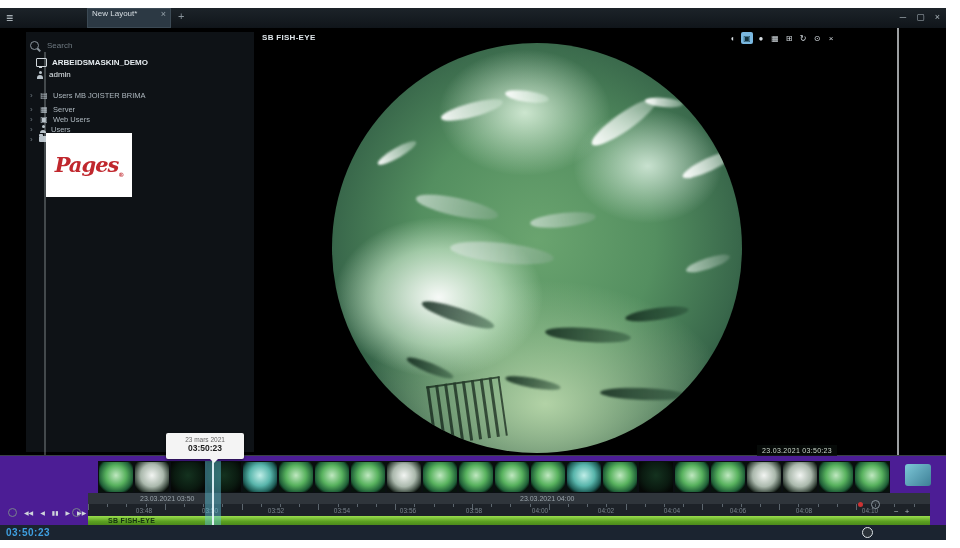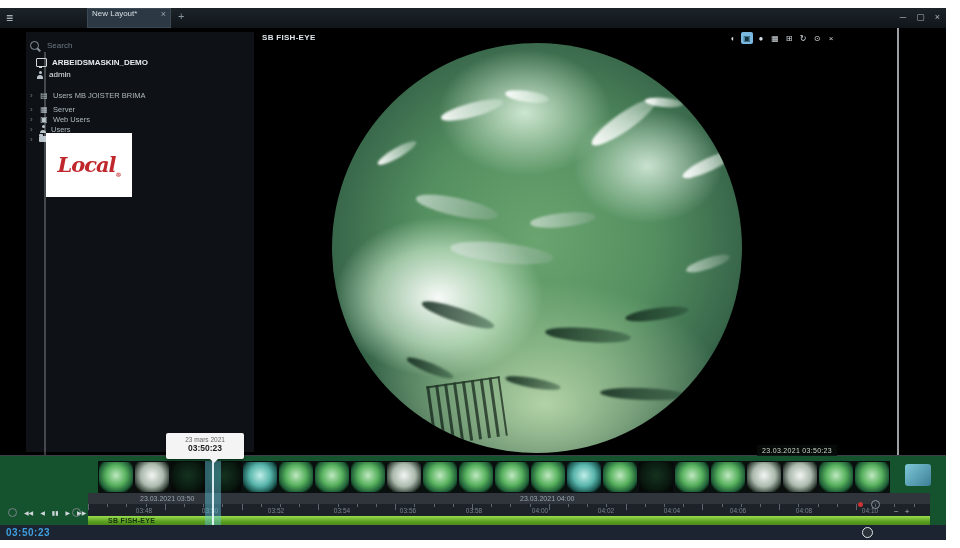--- a/index.html
+++ b/index.html
@@ -62,21 +62,21 @@
     overflow:hidden;}
   .fish{position:absolute;border-radius:50%;filter:blur(1px);}
   .fish.b{background:linear-gradient(90deg,rgba(255,255,255,0.95),rgba(220,240,225,0.35));}
   .fish.s{background:linear-gradient(90deg,rgba(210,225,215,0.75),rgba(150,175,160,0.30));}
   .fish.d{background:linear-gradient(90deg,rgba(16,40,27,0.85),rgba(35,70,50,0.45));}
   .net{position:absolute;left:98px;top:338px;width:74px;height:58px;transform:rotate(-8deg);opacity:.75;
     background:repeating-linear-gradient(90deg,rgba(10,25,16,.9) 0 3px,rgba(120,160,120,.25) 3px 9px);border-top:2px solid rgba(10,25,16,.9);}
   .ts-chip{position:absolute;right:6px;bottom:6px;background:rgba(8,12,10,0.8);color:#cdd9cd;font-size:7px;padding:2px 5px;letter-spacing:.3px;z-index:5;}
 
   
-  .timeline{position:absolute;left:0;top:447px;width:100%;height:85px;background:#14532d;border-top:1px solid #3a4046;}
+  .timeline{position:absolute;left:0;top:447px;width:100%;height:85px;background:#4c1d95;border-top:1px solid #3a4046;}
   .thumbs{position:absolute;left:98px;top:5px;height:32px;display:flex;}
   .thumb{width:36px;height:32px;background:#000;box-shadow:inset 0 0 0 1px #0a0e11;}
   .thumb.green{background:#000 radial-gradient(circle at 50% 45%, #bfe8c0 0%, #58b25e 40%, #1d5c36 68%, #07120c 78%);}
   .thumb.white{background:#000 radial-gradient(circle at 50% 45%, #f2f5f2 0%, #aab8ac 45%, #3c4a40 70%, #0a0f0c 80%);}
   .thumb.dark{background:#000 radial-gradient(circle at 50% 45%, #14321f 0%, #0a1a10 55%, #050806 80%);}
   .thumb.teal{background:#000 radial-gradient(circle at 50% 45%, #bfeee8 0%, #58b5ab 42%, #1d5c56 68%, #07120f 80%);}
   .scaleband{position:absolute;left:88px;top:37px;width:842px;height:11px;background:#2f353b;}
   .chunk-lbl{position:absolute;top:2px;color:#9aa4ab;font-size:7px;white-space:nowrap;}
   .ticksrow{position:absolute;left:88px;top:48px;width:842px;height:12px;background:#1d2228;}
   .tick{position:absolute;top:0;width:1px;background:#5c666e;}
@@ -159,21 +159,21 @@
             <span class="i-person"></span>
             <span>Users</span>
           </div>
           <div class="tree-row" style="margin-top: 0px;">
             <span class="tree-arrow">›</span>
             <span class="i-folder"></span>
             <span>Local Files</span>
           </div>
         </div>
       <div class="logo-box">
-        <span class="logo-text"><span>Local</span><span class="logo-mark">®</span></span>
+        <span class="logo-text"><span>Pages</span><span class="logo-mark">®</span></span>
       </div>
     </div>
 
     <div class="video">
       <span class="cam-title">SB FISH-EYE</span>
       <div class="vid-controls" id="vid-controls">
           <span class="vc">◐</span>
           <span class="vc active">▣</span>
           <span class="vc">●</span>
           <span class="vc">▦</span>

